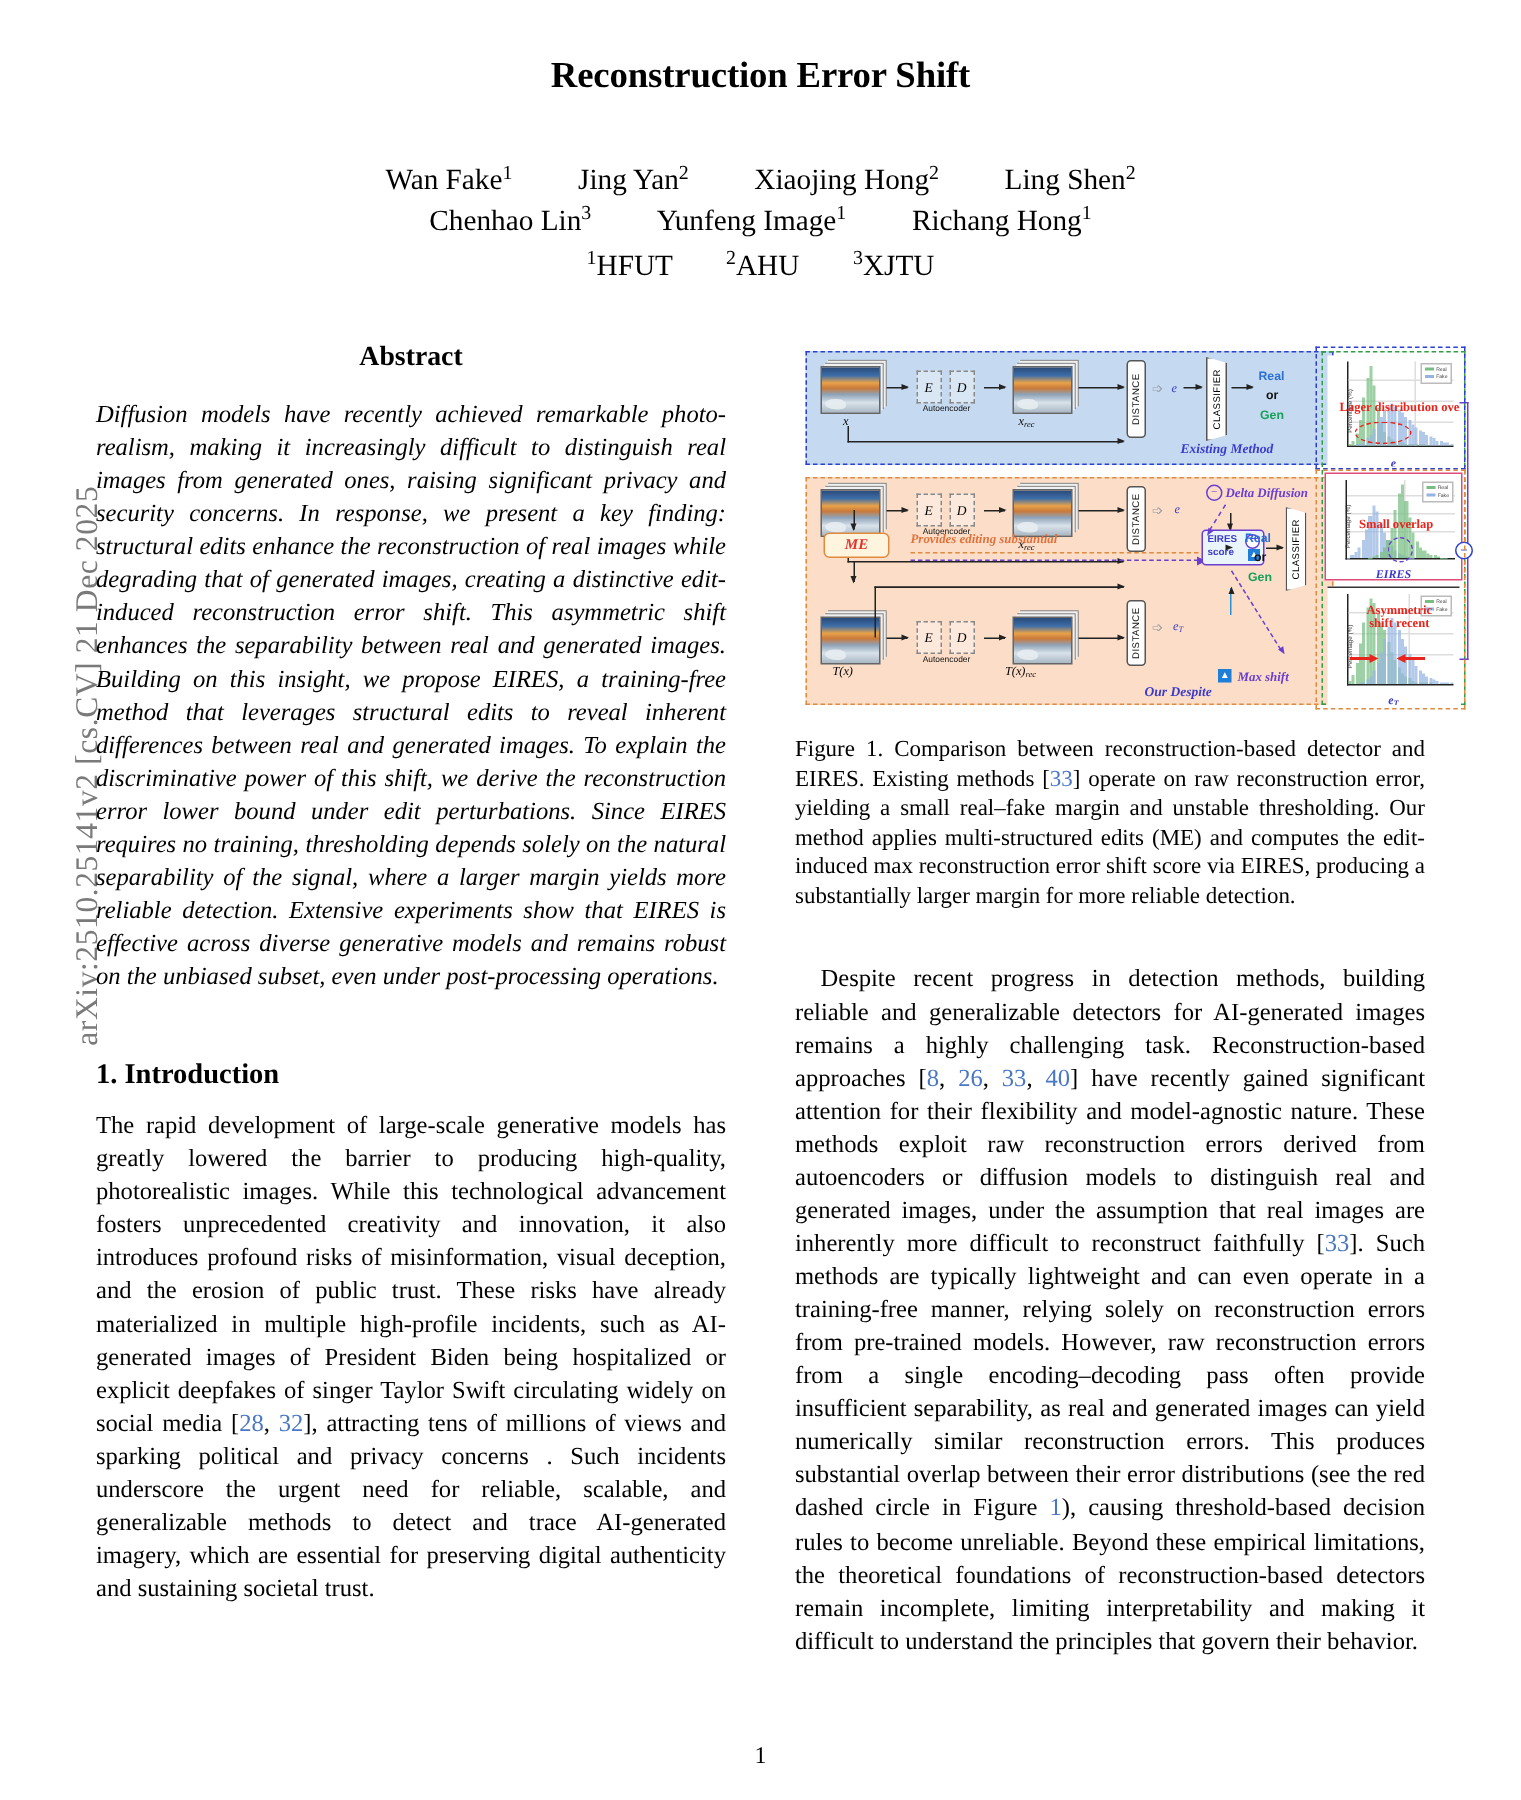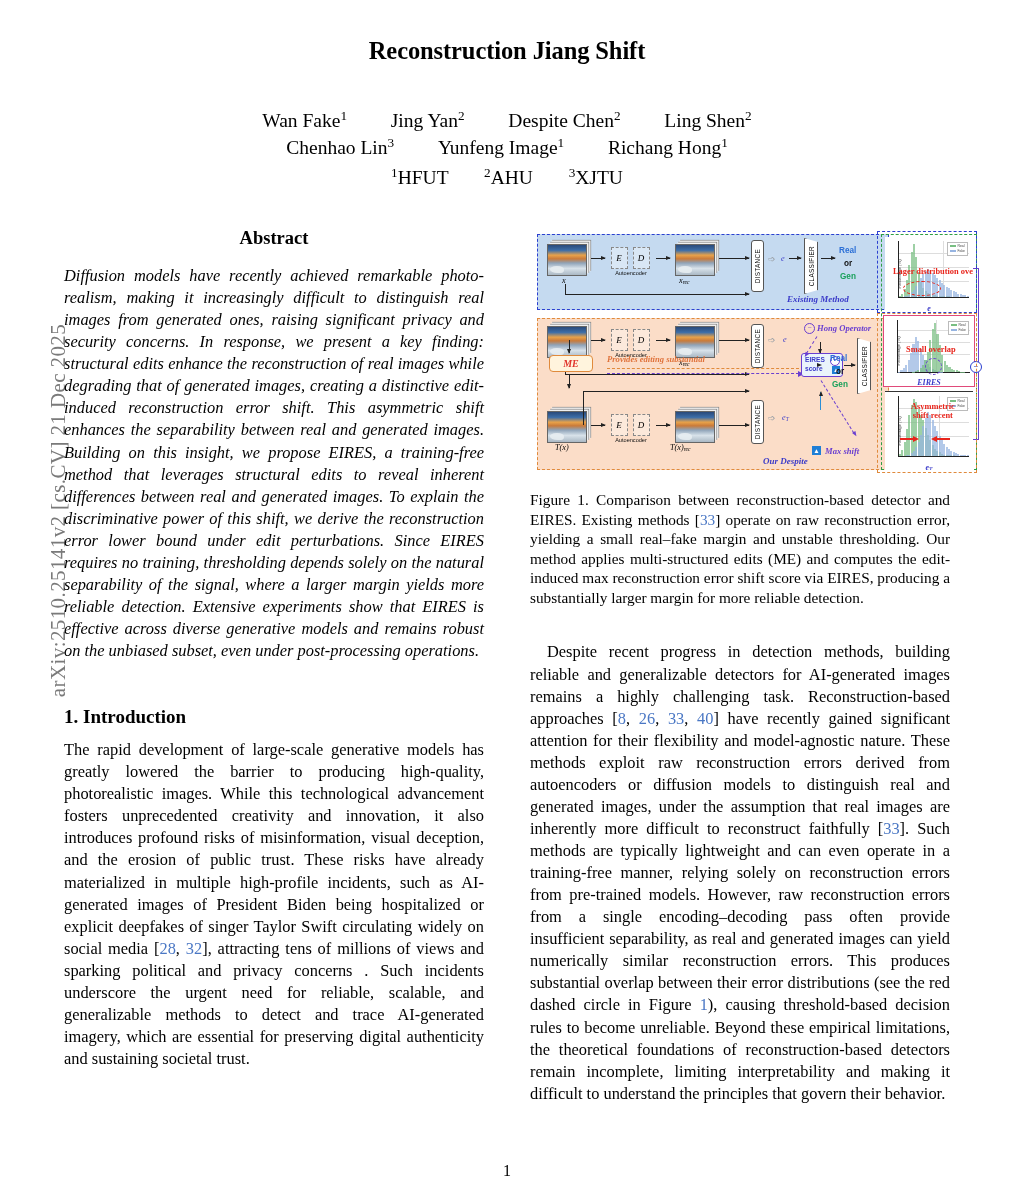--- a/index.html
+++ b/index.html
@@ -495,30 +495,30 @@
 </style>
 </head>
 <body>
 
 <div class="arxiv-stamp">arXiv:2510.25141v2  [cs.CV]  21 Dec 2025</div>
 
 <div class="page">
 
   <h1 class="title">
     <br>
-    <span>Reconstruction Jiang Shift</span>
+    <span>Reconstruction Error Shift</span>
   </h1>
 
   <div class="authors">
     <div class="row">
       <span class="nm"><span>Wan Fake</span><sup>1</sup></span>
       <span class="gap1"></span>
       <span class="nm"><span>Jing Yan</span><sup>2</sup></span>
       <span class="gap1"></span>
-      <span class="nm"><span>Despite Chen</span><sup>2</sup></span>
+      <span class="nm"><span>Xiaojing Hong</span><sup>2</sup></span>
       <span class="gap1"></span>
       <span class="nm"><span>Ling Shen</span><sup>2</sup></span>
     </div>
     <div class="row">
       <span class="nm"><span>Chenhao Lin</span><sup>3</sup></span>
       <span class="gap1"></span>
       <span class="nm"><span>Yunfeng Image</span><sup>1</sup></span>
       <span class="gap1"></span>
       <span class="nm"><span>Richang Hong</span><sup>1</sup></span>
     </div>
@@ -648,21 +648,21 @@
           <div class="arrow-v" style="left:291px; top:164px; height:18px; background:#2b8fd6; transform:rotate(180deg);"></div>
 
           <div class="eires-box">
             <div>EIRES</div>
             <div>score</div>
             <div class="circ-minus">−</div>
             <div class="blue-sq">▲</div>
           </div>
 
           <div class="delta-circ">−</div>
-          <div class="delta-note">Hong Operator</div>
+          <div class="delta-note">Delta Diffusion</div>
           <div class="pdash" style="left:288px; top:108px; width:20px; transform:rotate(122deg);"></div>
 
           <div class="maxshift-sq">▲</div>
           <div class="maxshift-note">Max shift</div>
           <div class="pdash" style="left:292px; top:152px; width:62px; transform:rotate(58deg);"></div>
 
           <div class="arrow-h" style="left:315px; top:137px; width:11px;"></div>
           <div class="classbox" style="left:328px; top:110px; width:14px; height:56px;">
               <span>CLASSIFIER</span>
             </div>

